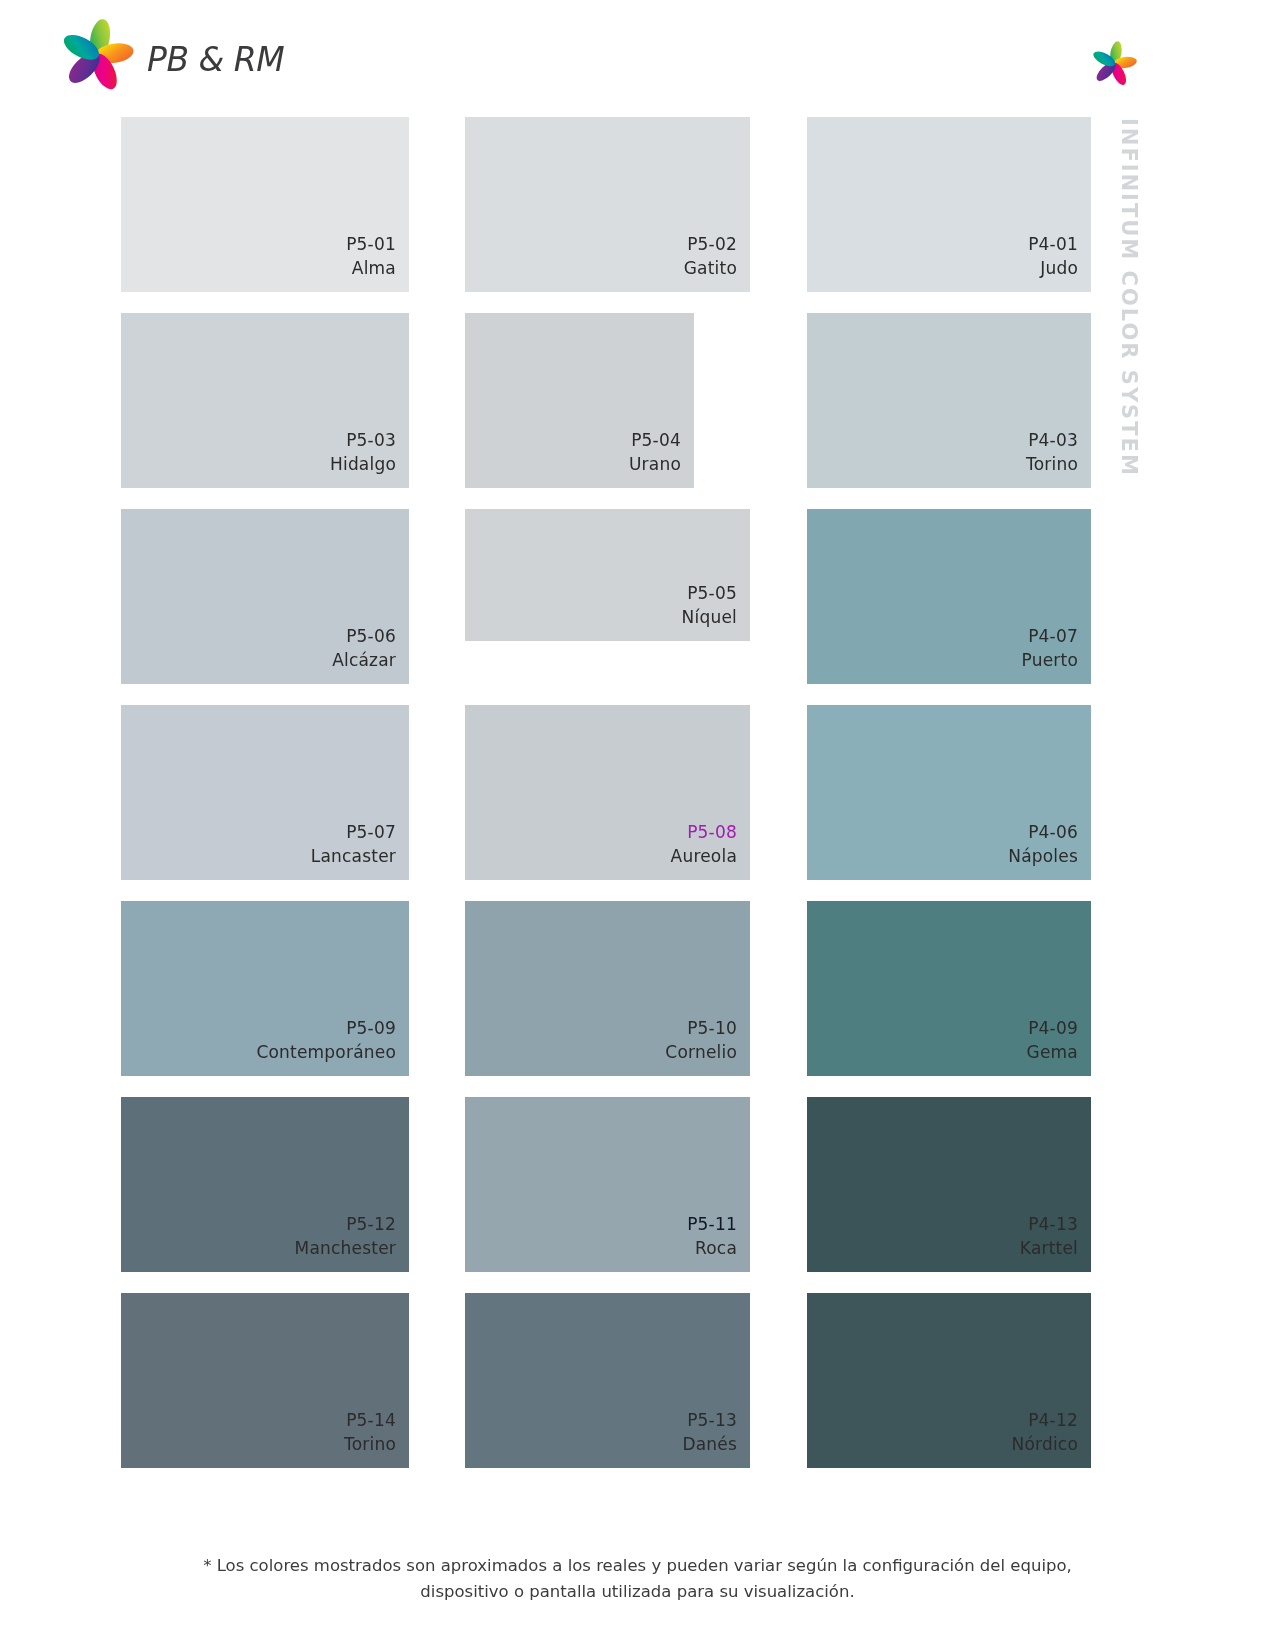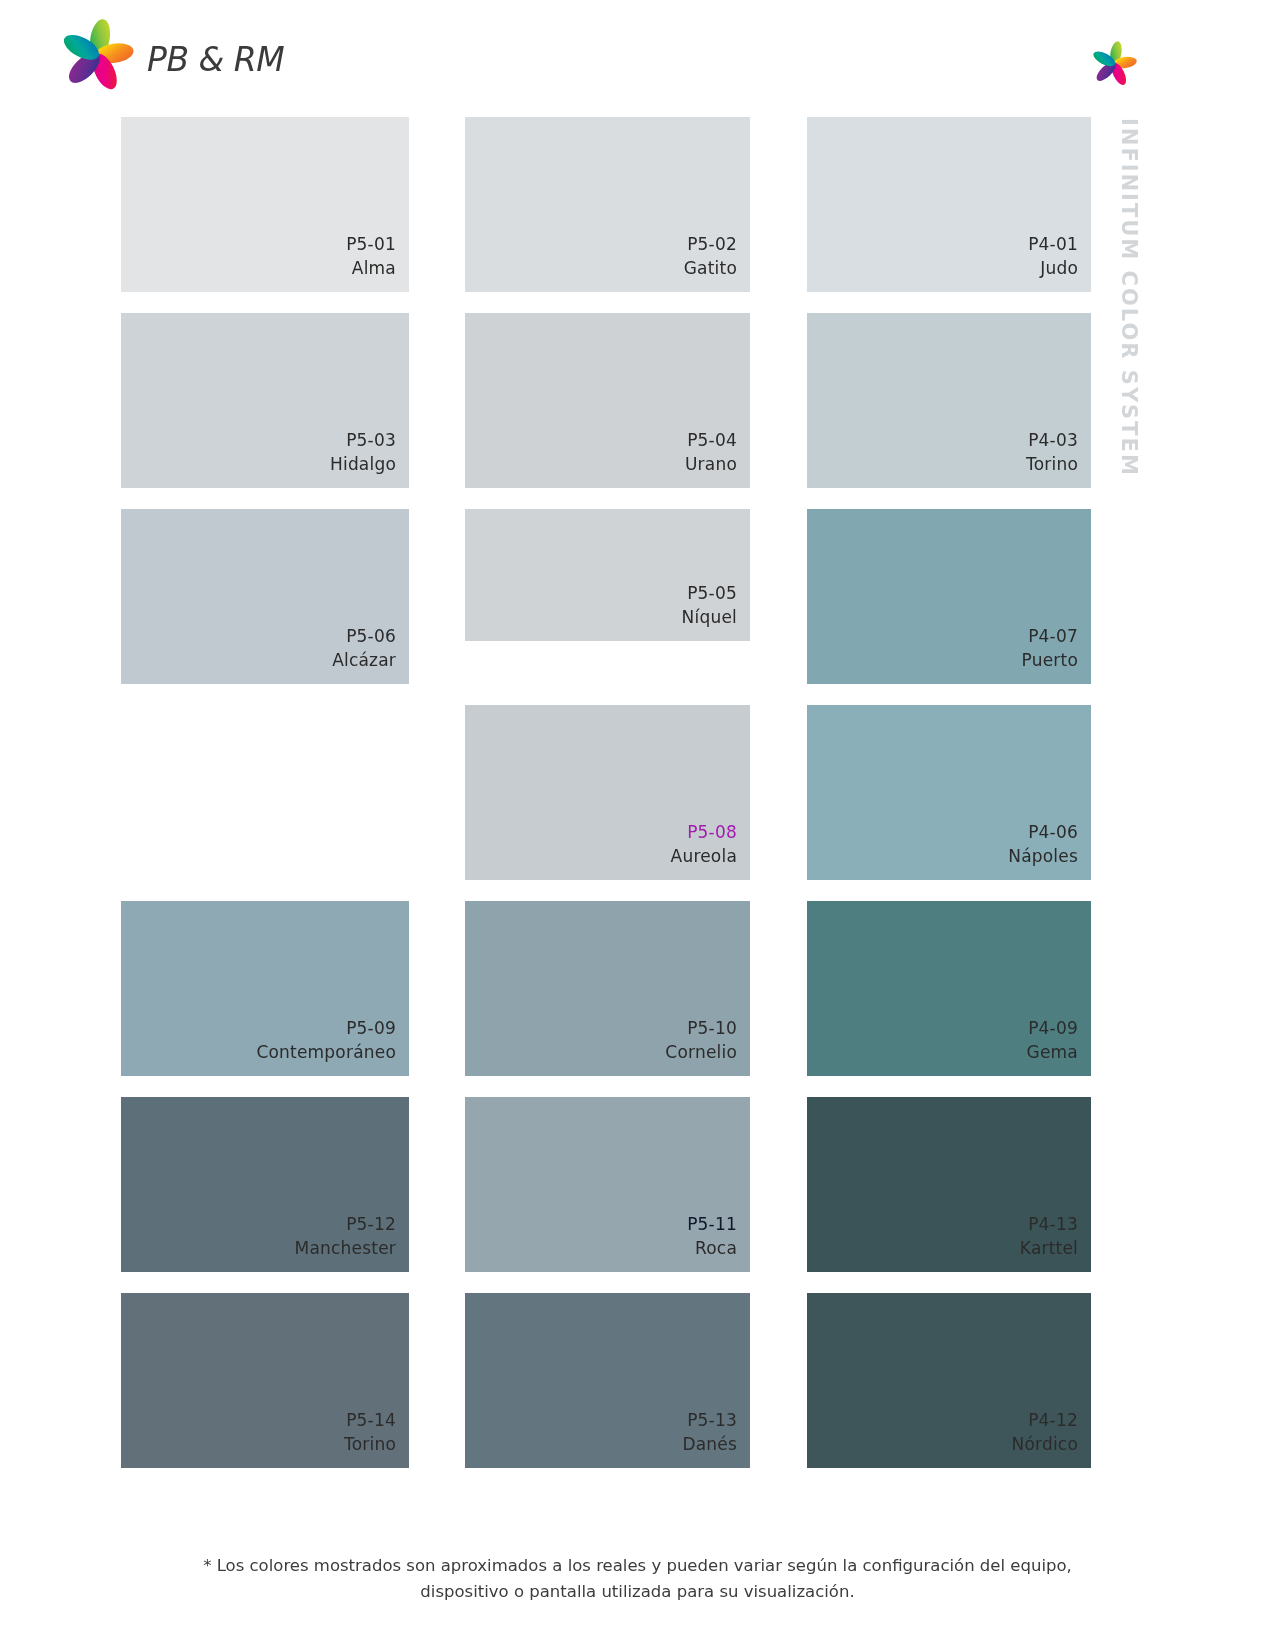--- a/index.html
+++ b/index.html
@@ -197,21 +197,21 @@
         <div class="swatch-code" style="color: rgb(43, 43, 43);">P4-01</div>
         <div class="swatch-name" style="color: rgb(43, 43, 43);">Judo</div>
       </div>
     </div>
     <div class="swatch" style="left: 0px; top: 196px; width: 288px; height: 175px; background: rgb(206, 211, 215); padding-left: 44px;">
       <div class="swatch-labels">
         <div class="swatch-code" style="color: rgb(43, 43, 43);">P5-03</div>
         <div class="swatch-name" style="color: rgb(43, 43, 43);">Hidalgo</div>
       </div>
     </div>
-    <div class="swatch" style="left: 344px; top: 196px; width: 285px; height: 175px; background: rgb(206, 210, 213);">
+    <div class="swatch" style="left: 344px; top: 196px; width: 229px; height: 175px; background: rgb(206, 210, 213);">
       <div class="swatch-labels">
         <div class="swatch-code" style="color: rgb(43, 43, 43);">P5-04</div>
         <div class="swatch-name" style="color: rgb(43, 43, 43);">Urano</div>
       </div>
     </div>
     <div class="swatch" style="left: 686px; top: 196px; width: 284px; height: 175px; background: rgb(195, 206, 211);">
       <div class="swatch-labels">
         <div class="swatch-code" style="color: rgb(43, 43, 43);">P4-03</div>
         <div class="swatch-name" style="color: rgb(43, 43, 43);">Torino</div>
       </div>
@@ -225,20 +225,26 @@
     <div class="swatch" style="left: 344px; top: 392px; width: 285px; height: 132px; background: rgb(208, 211, 214);">
       <div class="swatch-labels">
         <div class="swatch-code" style="color: rgb(43, 43, 43);">P5-05</div>
         <div class="swatch-name" style="color: rgb(43, 43, 43);">Níquel</div>
       </div>
     </div>
     <div class="swatch" style="left: 686px; top: 392px; width: 284px; height: 175px; background: rgb(129, 167, 177);">
       <div class="swatch-labels">
         <div class="swatch-code" style="color: rgb(43, 43, 43);">P4-07</div>
         <div class="swatch-name" style="color: rgb(43, 43, 43);">Puerto</div>
+      </div>
+    </div>
+    <div class="swatch" style="left: 0px; top: 588px; width: 288px; height: 175px; background: rgb(197, 203, 210);">
+      <div class="swatch-labels">
+        <div class="swatch-code" style="color: rgb(43, 43, 43);">P5-07</div>
+        <div class="swatch-name" style="color: rgb(43, 43, 43);">Lancaster</div>
       </div>
     </div>
     <div class="swatch" style="left: 344px; top: 588px; width: 285px; height: 175px; background: rgb(198, 204, 208);">
       <div class="swatch-labels">
         <div class="swatch-code" style="color: #a21caf;">P5-08</div>
         <div class="swatch-name" style="color: rgb(43, 43, 43);">Aureola</div>
       </div>
     </div>
     <div class="swatch" style="left: 686px; top: 588px; width: 284px; height: 175px; background: rgb(138, 175, 184);">
       <div class="swatch-labels">

